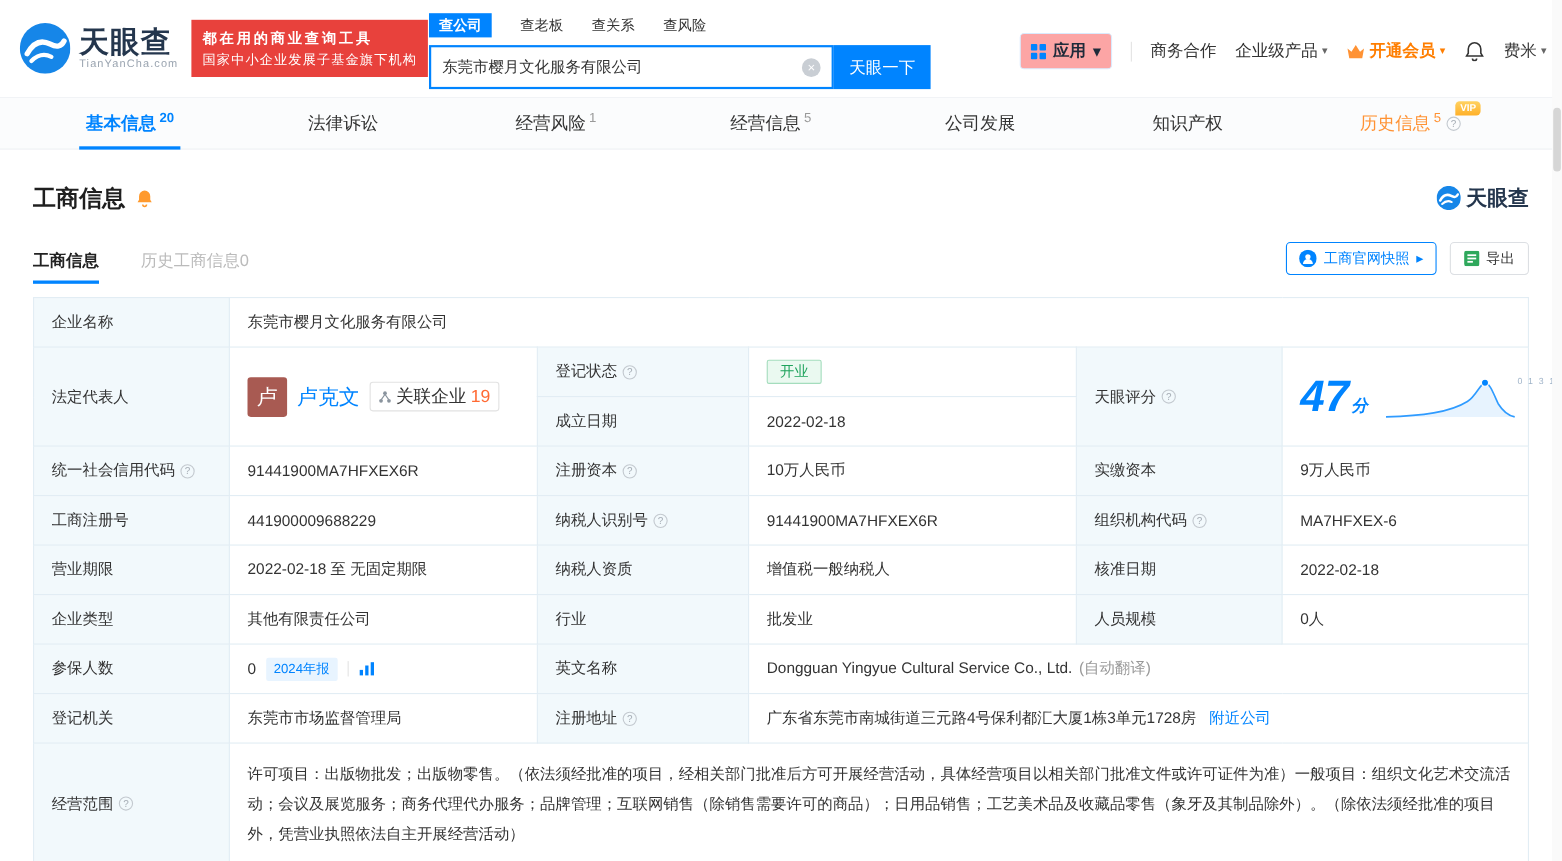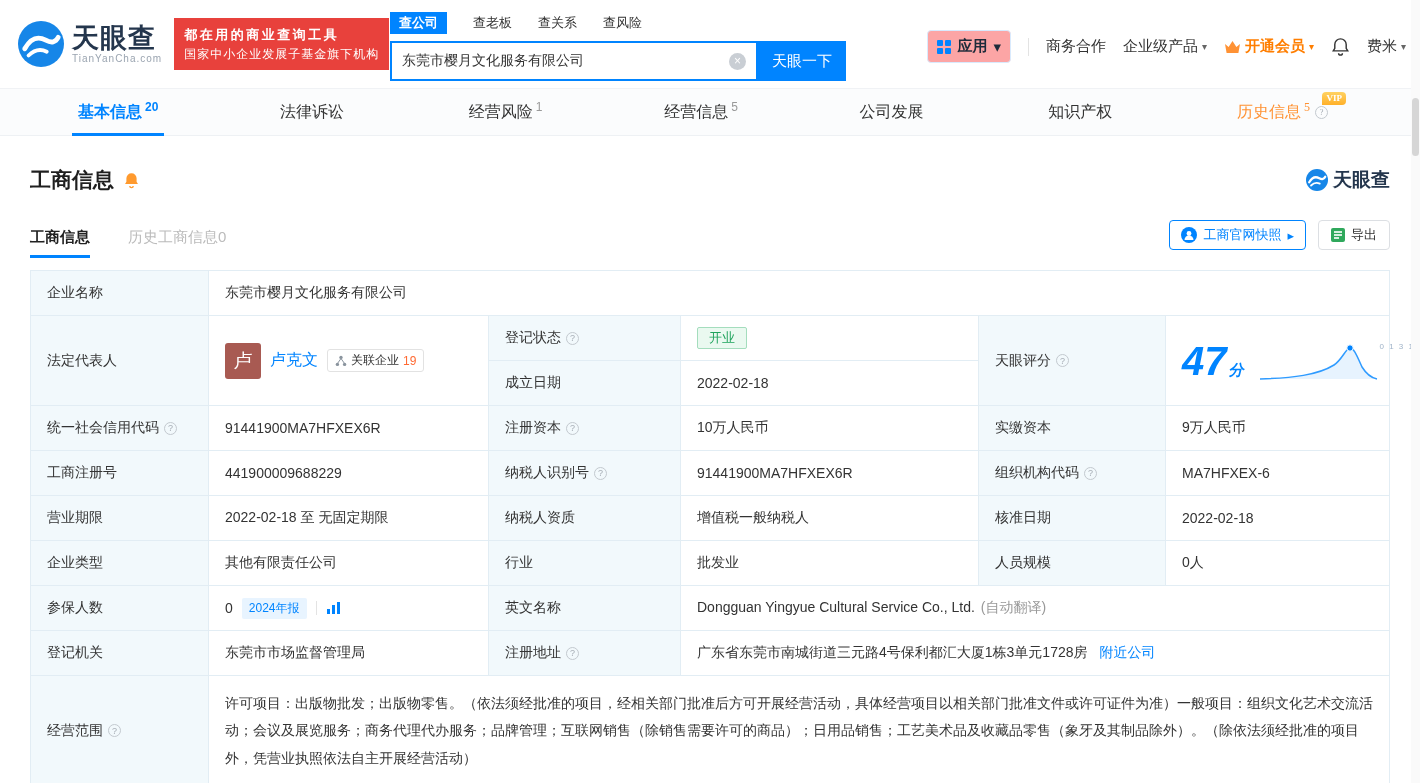--- a/index.html
+++ b/index.html
@@ -40,21 +40,21 @@
   .vip-link .caret { color:#ff7e00; }
   .bell-btn { cursor:pointer; display:flex; align-items:center; }
 
   
   .tabbar { height:48px; background:#fbfcfd; border-top:1px solid #f0f2f5; border-bottom:1px solid #eef1f4; display:flex; align-items:stretch; justify-content:space-between; padding:0 64px; }
   .tab { position:relative; display:flex; align-items:center; font-size:16px; color:#333; cursor:pointer; padding:0 14px; }
   .tab .count { font-size:12px; color:#999; margin-left:3px; transform:translateY(-5px); }
   .tab.active { color:#0084ff; font-weight:bold; }
   .tab.active .count { color:#0084ff; }
   .tab.active::after { content:""; position:absolute; left:8px; right:8px; bottom:-1px; height:3px; background:#0084ff; }
-  .tab.orange { color:#ff9234;font-family:Liberation Serif, serif; }
+  .tab.orange { color:#ff9234; }
   .tab.orange .count { color:#ff9234; }
   .vip-tag { position:absolute; top:3px; right:-4px; background:linear-gradient(180deg,#ffd262,#ffb029); color:#fff; font-size:9px; font-weight:bold; padding:0 4px; line-height:13px; border-radius:4px 4px 4px 0; }
   .help { display:inline-flex; width:13px; height:13px; border:1px solid #c3c9cf; border-radius:50%; color:#a6adb5; font-size:9px; align-items:center; justify-content:center; margin-left:5px; cursor:pointer; flex:none; vertical-align:1px; }
 
   
   .content { padding:0 30px; }
   .section-head { display:flex; align-items:center; justify-content:space-between; margin-top:30px; }
   .title-wrap { display:flex; align-items:center; gap:9px; }
   .page-title { font-size:21px; font-weight:bold; color:#1f1f1f; }
   .tyc-mini { display:flex; align-items:center; gap:5px; }
@@ -68,22 +68,22 @@
   .snapshot-btn { display:flex; align-items:center; gap:6px; border:1px solid #0084ff; color:#0084ff; border-radius:4px; padding:5px 11px; font-size:13px; background:#fff; cursor:pointer; font-family:inherit; }
   .export-btn { display:flex; align-items:center; gap:6px; border:1px solid #dcdfe3; color:#333; border-radius:4px; padding:5px 12px; font-size:13px; background:#fff; cursor:pointer; font-family:inherit; }
 
   
   table.info { width:100%; border-collapse:collapse; table-layout:fixed; margin-top:12px; }
   .info td { border:1px solid #e2edf4; font-size:14px; padding:10px 16px; color:#333; height:45px; vertical-align:middle; word-break:break-all; }
   .info td.lbl { background:#f2f9fc; color:#333; }
   .badge-open { display:inline-block; background:#eaf9f0; color:#1fa35c; border:1px solid #a4ddbd; padding:1px 11px; font-size:13px; border-radius:2px; }
   .rep { display:flex; align-items:center; gap:9px; }
   .avatar { width:36px; height:36px; background:#a85a52; color:#fff; border-radius:3px; display:flex; align-items:center; justify-content:center; font-size:19px; cursor:pointer; flex:none; }
-  .rep-name { color:#0084ff; font-size:16px; cursor:pointer; white-space:nowrap; }
-  .rel-badge { display:inline-flex; align-items:center; gap:4px; border:1px solid #e2e2e2; border-radius:3px; padding:2px 7px; font-size:12px; color:#333; cursor:pointer; white-space:nowrap; }
+  .rep-name { color:#0084ff; font-size:19px; cursor:pointer; white-space:nowrap; }
+  .rel-badge { display:inline-flex; align-items:center; gap:4px; border:1px solid #e2e2e2; border-radius:3px; padding:2px 7px; font-size:16px; color:#333; cursor:pointer; white-space:nowrap; }
   .rel-badge b { color:#ff6a33; font-weight:normal; }
   .score-wrap { display:flex; align-items:center; gap:14px; }
   .score-num { color:#0084ff; font-weight:bold; font-style:italic; line-height:1; white-space:nowrap; }
   .score-num .v { font-size:40px; }
   .score-num .u { font-size:15px; margin-left:2px; }
   .score-chart { display:flex; flex-direction:row; }
   .score-axis { font-size:8px; color:#9fb3c8; letter-spacing:0; word-spacing:3px; margin-top:1px; white-space:nowrap; }
   .insured { display:flex; align-items:center; gap:9px; }
   .year-badge { background:#e8f4ff; color:#0084ff; font-size:12px; padding:2px 7px; border-radius:2px; cursor:pointer; white-space:nowrap; }
   .ins-divider { width:1px; height:14px; background:#e3e3e3; }

